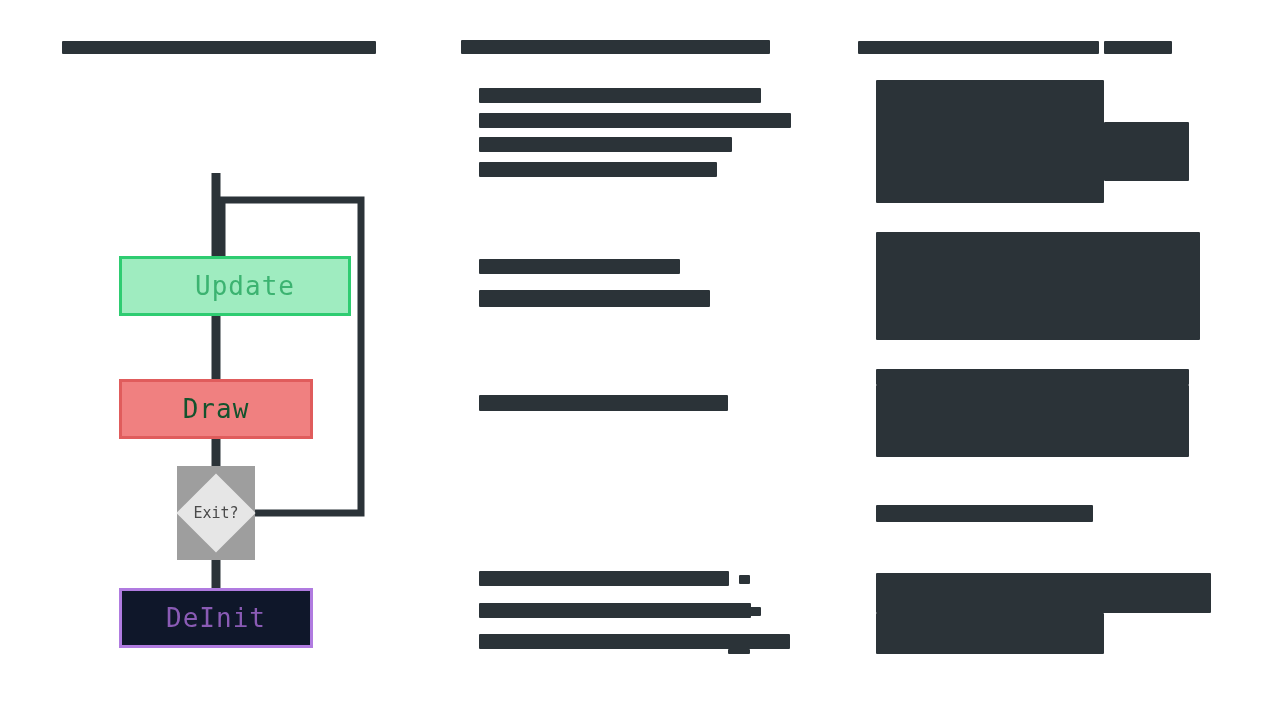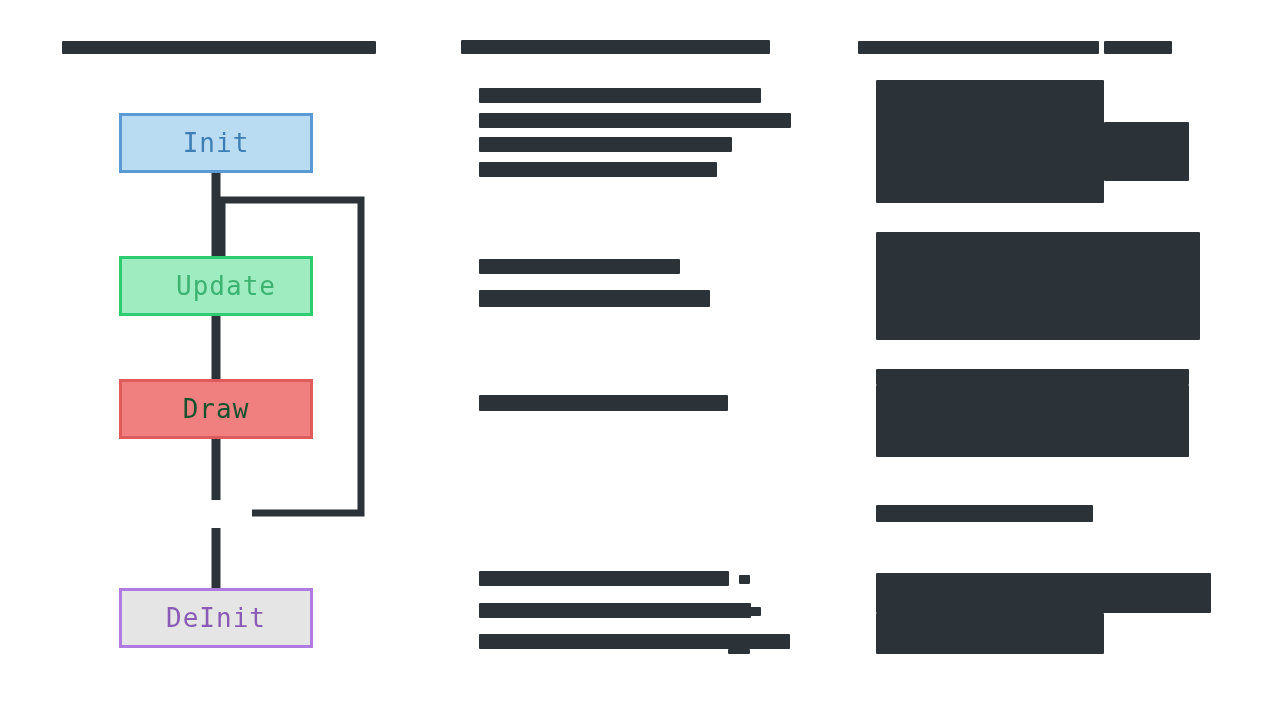--- a/index.html
+++ b/index.html
@@ -60,21 +60,21 @@
     width: 194px;
     height: 60px;
     background: #b9dcf2;
     border: 3px solid #5b9bd5;
     color: #3d7fb5;
   }
 
   .node-update {
     left: 119px;
     top: 256px;
-    width: 194px;
+    width: 232px;
     height: 60px;
     background: #9fecc0;
     border: 3px solid #2ecc71;
     color: #3cb371;
     padding-left: 20px;
   }
 
   .node-draw {
     left: 119px;
     top: 379px;
@@ -83,21 +83,21 @@
     background: #f08080;
     border: 3px solid #e05c5c;
     color: #14532d;
   }
 
   .node-deinit {
     left: 119px;
     top: 588px;
     width: 194px;
     height: 60px;
-    background: #e5e5e5;
+    background: #0f172a;
     border: 3px solid #b07be0;
     color: #8a5bb5;
   }
 
   
   .decision-wrap {
     position: absolute;
     left: 177px;
     top: 466px;
     width: 78px;
@@ -154,32 +154,34 @@
 
       <line x1="216" y1="316" x2="216" y2="382" stroke="#2b3338" stroke-width="9"></line>
 
       <line x1="216" y1="439" x2="216" y2="500" stroke="#2b3338" stroke-width="9"></line>
 
       <line x1="216" y1="528" x2="216" y2="592" stroke="#2b3338" stroke-width="9"></line>
 
       <polyline points="252,513 361,513 361,200 222,200 222,258" fill="none" stroke="#2b3338" stroke-width="7" stroke-linejoin="miter"></polyline>
     </svg>
 
-    <div class="node node-init">
-      <span>Init</span>
-    </div>
 
     <div class="node node-update">
       <span>Update</span>
     </div>
 
     <div class="node node-draw">
       <span>Draw</span>
     </div>
 
+    <div class="decision-wrap">
+      <div class="decision-bg"></div>
+      <div class="decision-diamond"></div>
+      <div class="decision-label">Exit?</div>
+    </div>
 
     <div class="node node-deinit">
       <span>DeInit</span>
     </div>
 
   </div>
 
   <div>
     <div class="heading-bar" style="left:461px; top:40px; width:309px; height:14px;"></div>
 

